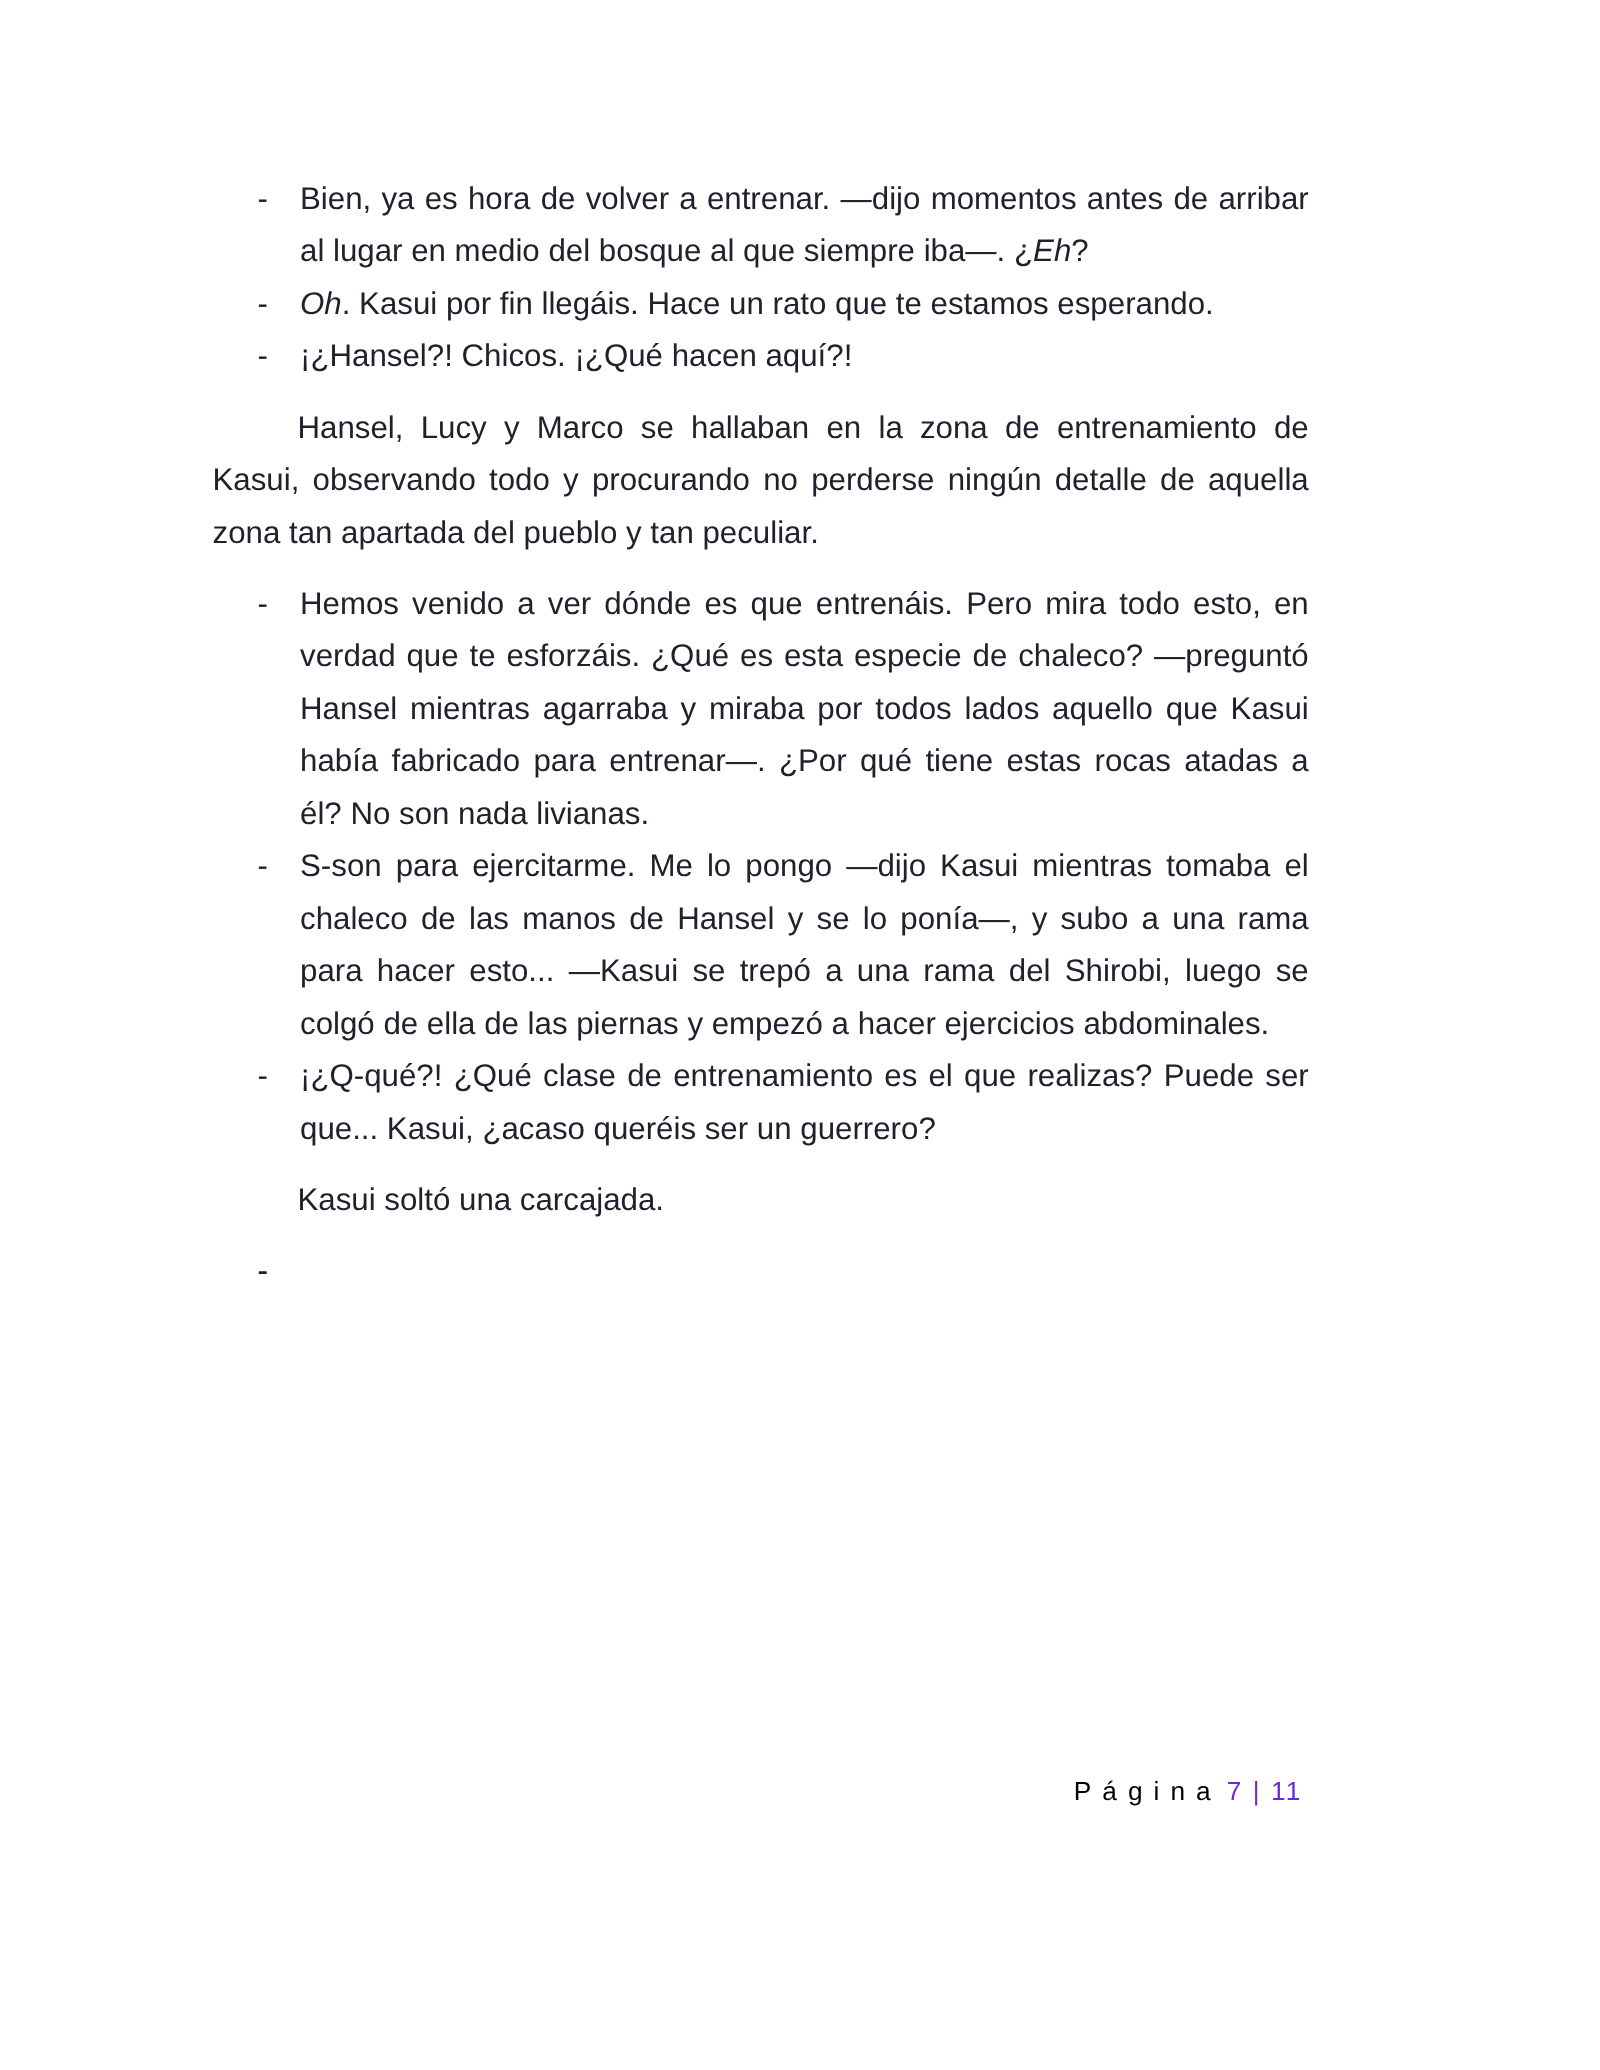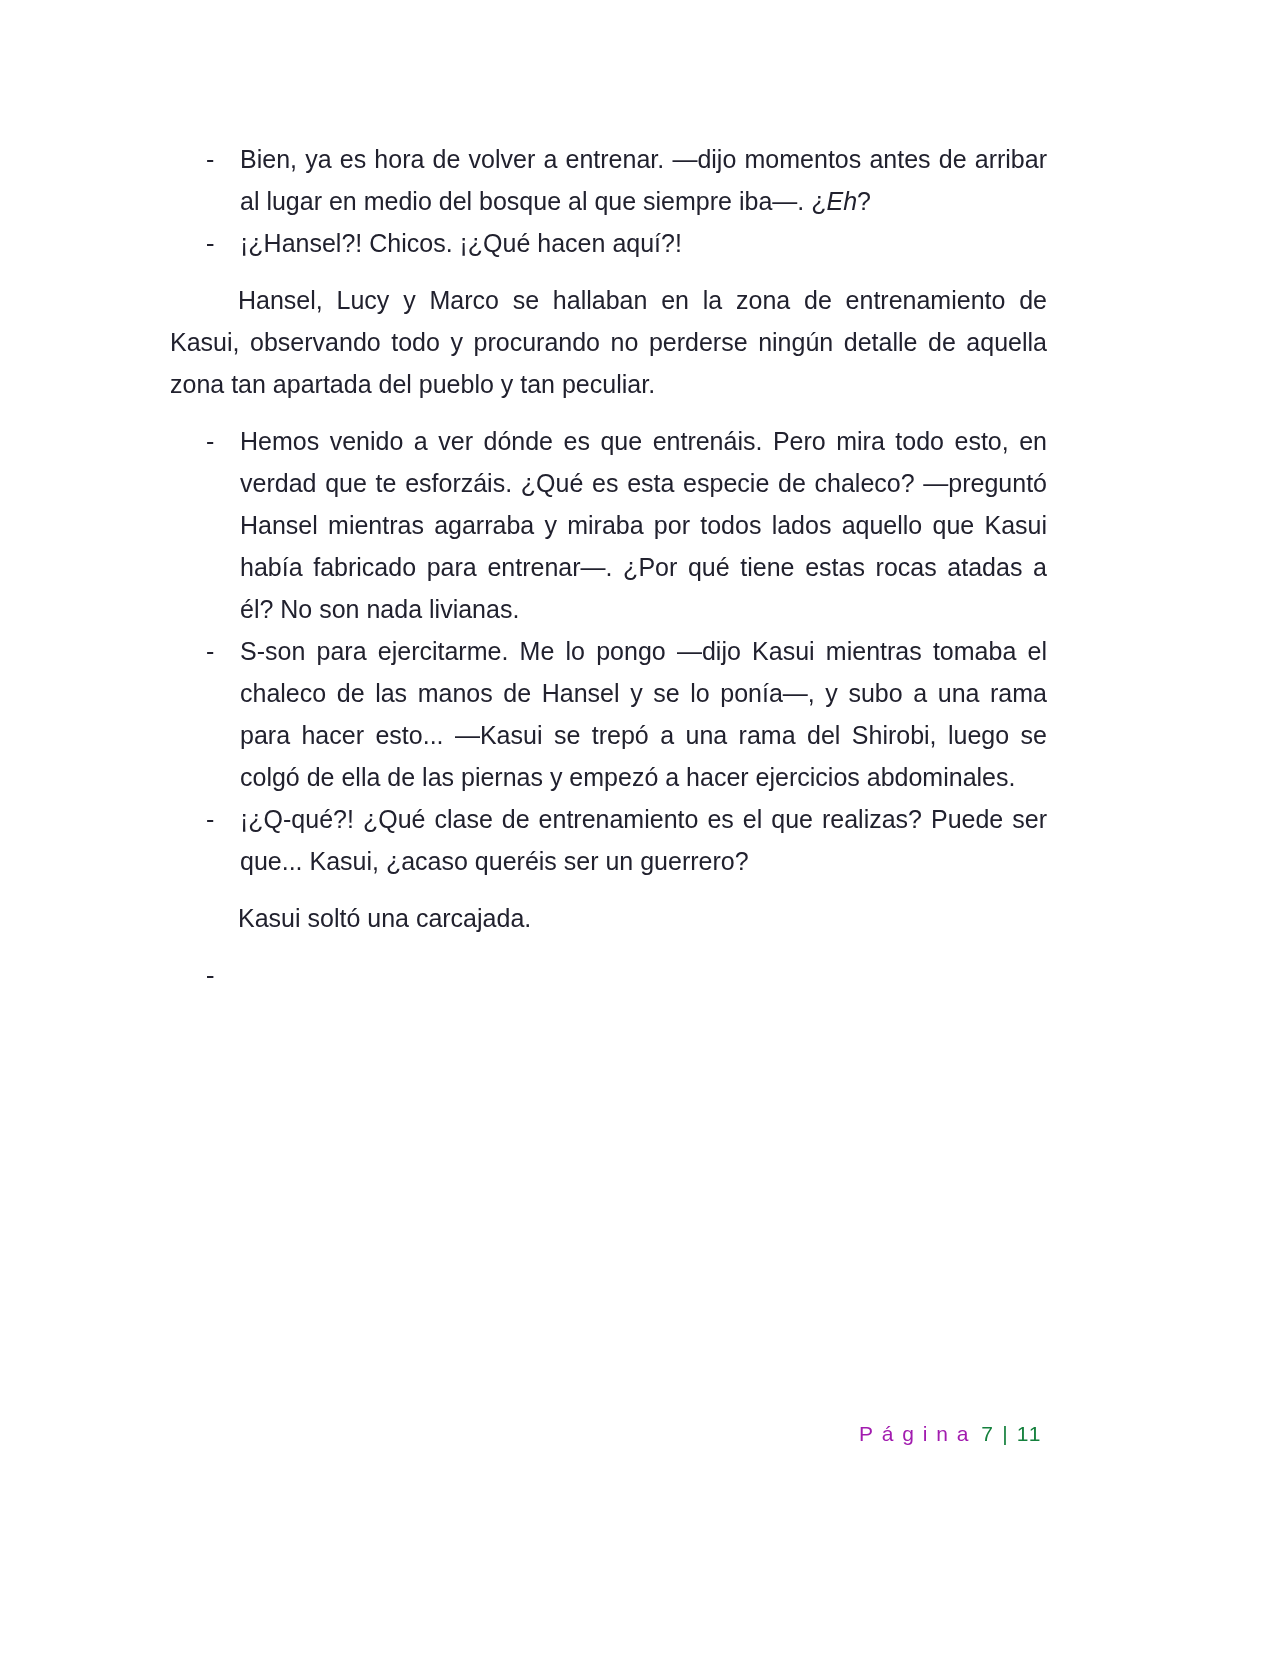--- a/index.html
+++ b/index.html
@@ -42,43 +42,44 @@
   .dialogue-text i { }
   .page-footer {
     position: absolute;
     top: 1420px;
     right: 238px;
     font-size: 21px;
     line-height: 28px;
     white-space: nowrap;
   }
   .footer-label {
-    color: #a21caf;
+    color: #000000;
     letter-spacing: 0.42em;
   }
   .footer-number {
-    color: #15803d;
+    color: #6d28d9;
     margin-left: 4px;
     letter-spacing: 0.08em;
     text-align: right;
   }
 </style>
 </head>
 <body>
 
 <div class="page">
   <div class="content">
 
     <ul class="dialogue-list">
       <li class="dialogue-item">
         <span class="dash-marker">-</span>
         <span class="dialogue-text"><span>Bien, ya es hora de volver a entrenar. —dijo momentos antes de arribar al lugar en medio del bosque al que siempre iba—. ¿</span><i>Eh</i><span>?</span></span>
       </li>
       <li class="dialogue-item">
         <span class="dash-marker">-</span>
+        <span class="dialogue-text"><i>Oh</i><span>. Kasui por fin llegáis. Hace un rato que te estamos esperando.</span></span>
       </li>
       <li class="dialogue-item">
         <span class="dash-marker">-</span>
         <span class="dialogue-text">¡¿Hansel?! Chicos. ¡¿Qué hacen aquí?!</span>
       </li>
     </ul>
 
     <p class="narration">Hansel, Lucy y Marco se hallaban en la zona de entrenamiento de Kasui, observando todo y procurando no perderse ningún detalle de aquella zona tan apartada del pueblo y tan peculiar.</p>
 
     <ul class="dialogue-list">

